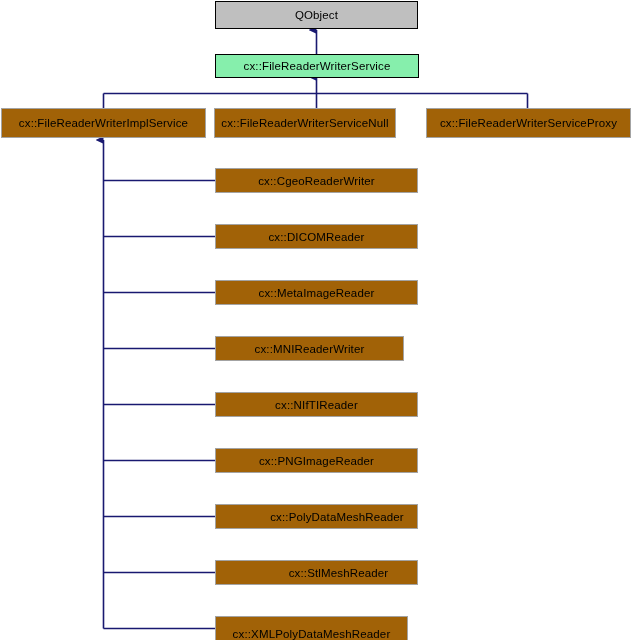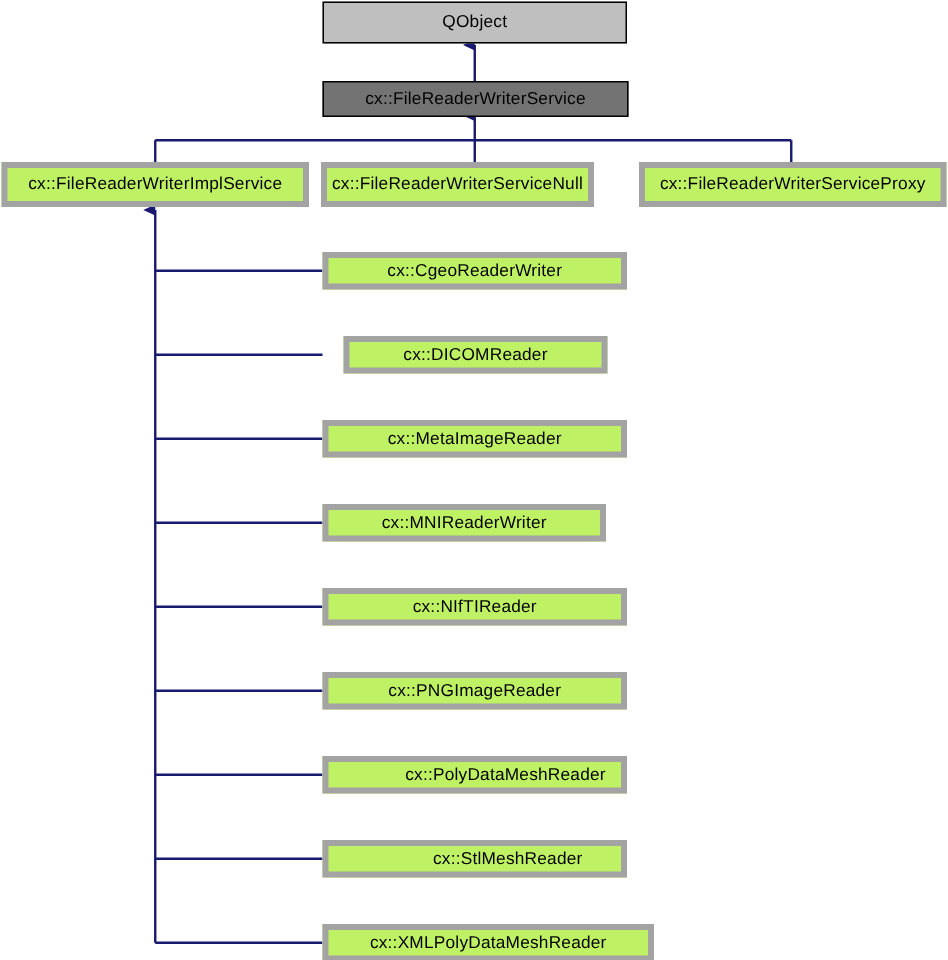--- a/index.html
+++ b/index.html
@@ -35,26 +35,26 @@
     color: #000000;
     letter-spacing: 0.15px;
     white-space: nowrap;
     z-index: 2;
   }
   .node.root {
     background: #bfbfbf;
     border: 1px solid #000000;
   }
   .node.base {
-    background: #737373;
+    background: #86efac;
     border: 1px solid #000000;
   }
   .node.derived {
-    background: #bef264;
-    border: 4px solid #a3a3a3;
+    background: #a16207;
+    border: 1px solid #a3a3a3;
   }
   .node-label {
     pointer-events: none;
   }
 </style>
 </head>
 <body>
 
 <div id="diagram">
 
@@ -100,38 +100,38 @@
   <div class="node derived" style="left:214px; top:108px; width:182px; height:30px;">
     <span class="node-label">cx::FileReaderWriterServiceNull</span>
   </div>
   <div class="node derived" style="left:426px; top:108px; width:205px; height:30px;">
     <span class="node-label">cx::FileReaderWriterServiceProxy</span>
   </div>
 
   <div class="node derived" style="left:215px; top:168px; width:203px; height:25px;">
     <span class="node-label">cx::CgeoReaderWriter</span>
   </div>
-  <div class="node derived" style="left:229px; top:224px; width:176px; height:25px;">
+  <div class="node derived" style="left:215px; top:224px; width:203px; height:25px;">
     <span class="node-label">cx::DICOMReader</span>
   </div>
   <div class="node derived" style="left:215px; top:280px; width:203px; height:25px;">
     <span class="node-label">cx::MetaImageReader</span>
   </div>
   <div class="node derived" style="left:215px; top:336px; width:189px; height:25px;">
     <span class="node-label">cx::MNIReaderWriter</span>
   </div>
   <div class="node derived" style="left:215px; top:448px; width:203px; height:25px;">
     <span class="node-label">cx::PNGImageReader</span>
   </div>
   <div class="node derived" style="left:215px; top:392px; width:203px; height:25px;">
     <span class="node-label">cx::NIfTIReader</span>
   </div>
   <div class="node derived" style="left:215px; top:504px; width:203px; height:25px;padding-left:41px;">
     <span class="node-label">cx::PolyDataMeshReader</span>
   </div>
   <div class="node derived" style="left:215px; top:560px; width:203px; height:25px;padding-left:44px;">
     <span class="node-label">cx::StlMeshReader</span>
   </div>
-  <div class="node derived" style="left:215px; top:616px; width:221px; height:25px;">
+  <div class="node derived" style="left:215px; top:616px; width:193px; height:25px;align-items:flex-end;">
     <span class="node-label">cx::XMLPolyDataMeshReader</span>
   </div>
 
 </div>
 
 </body></html>

